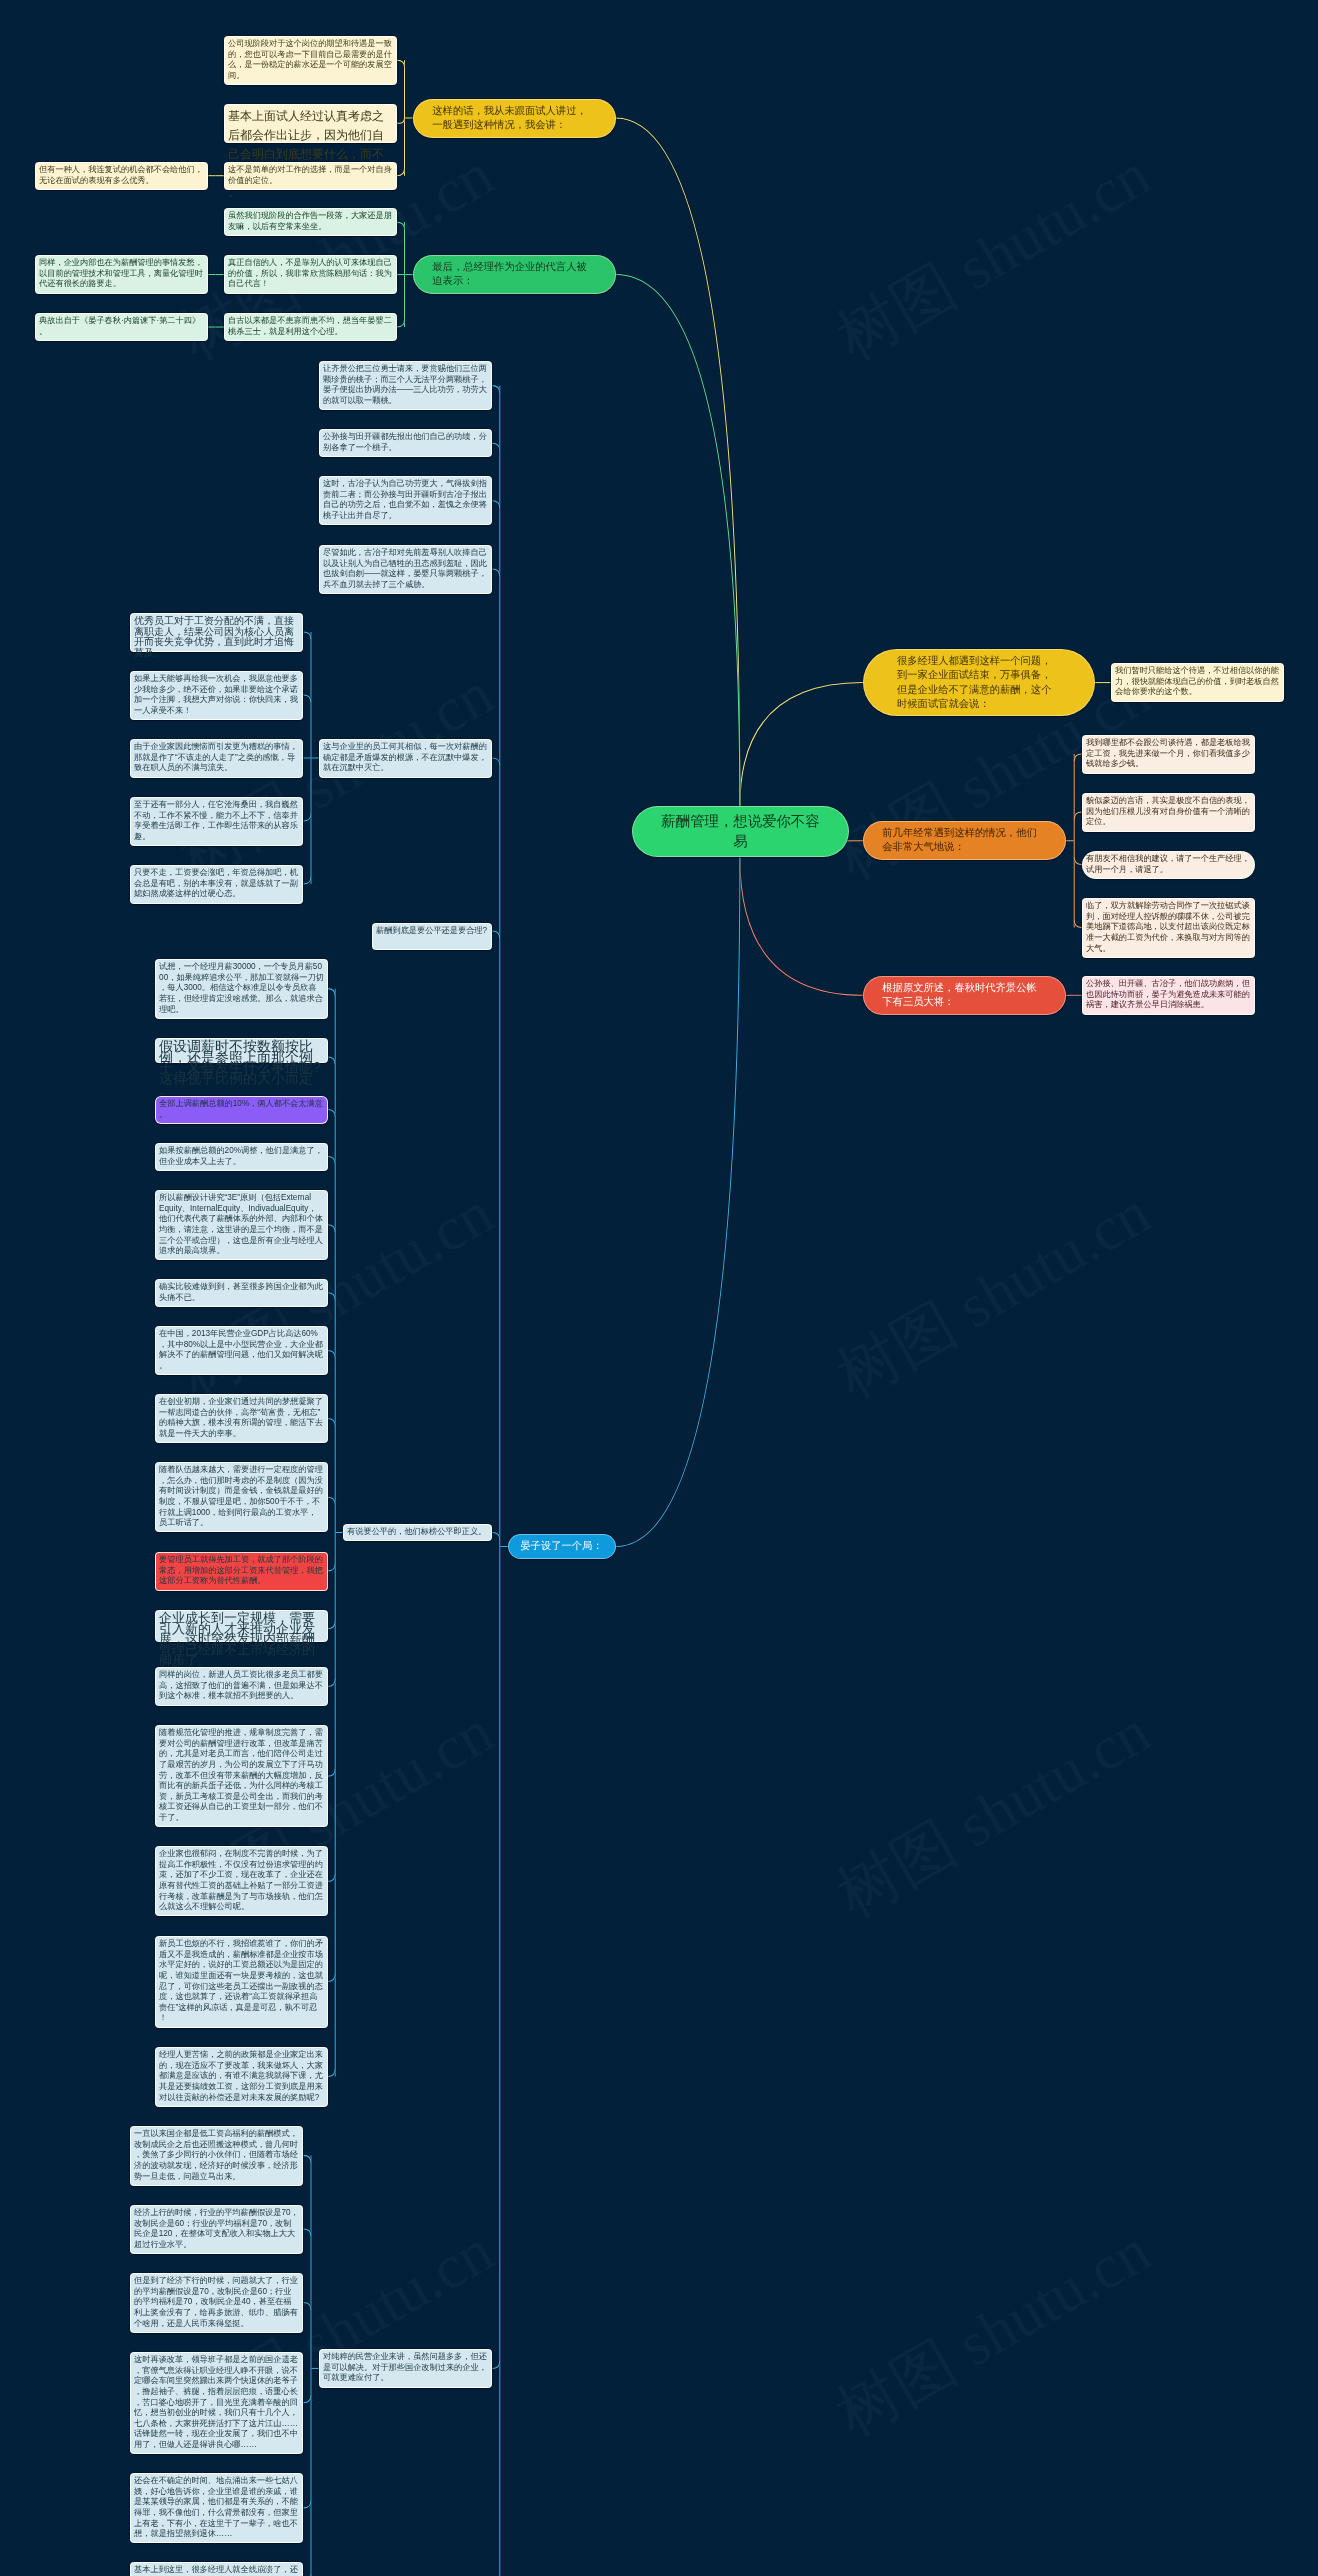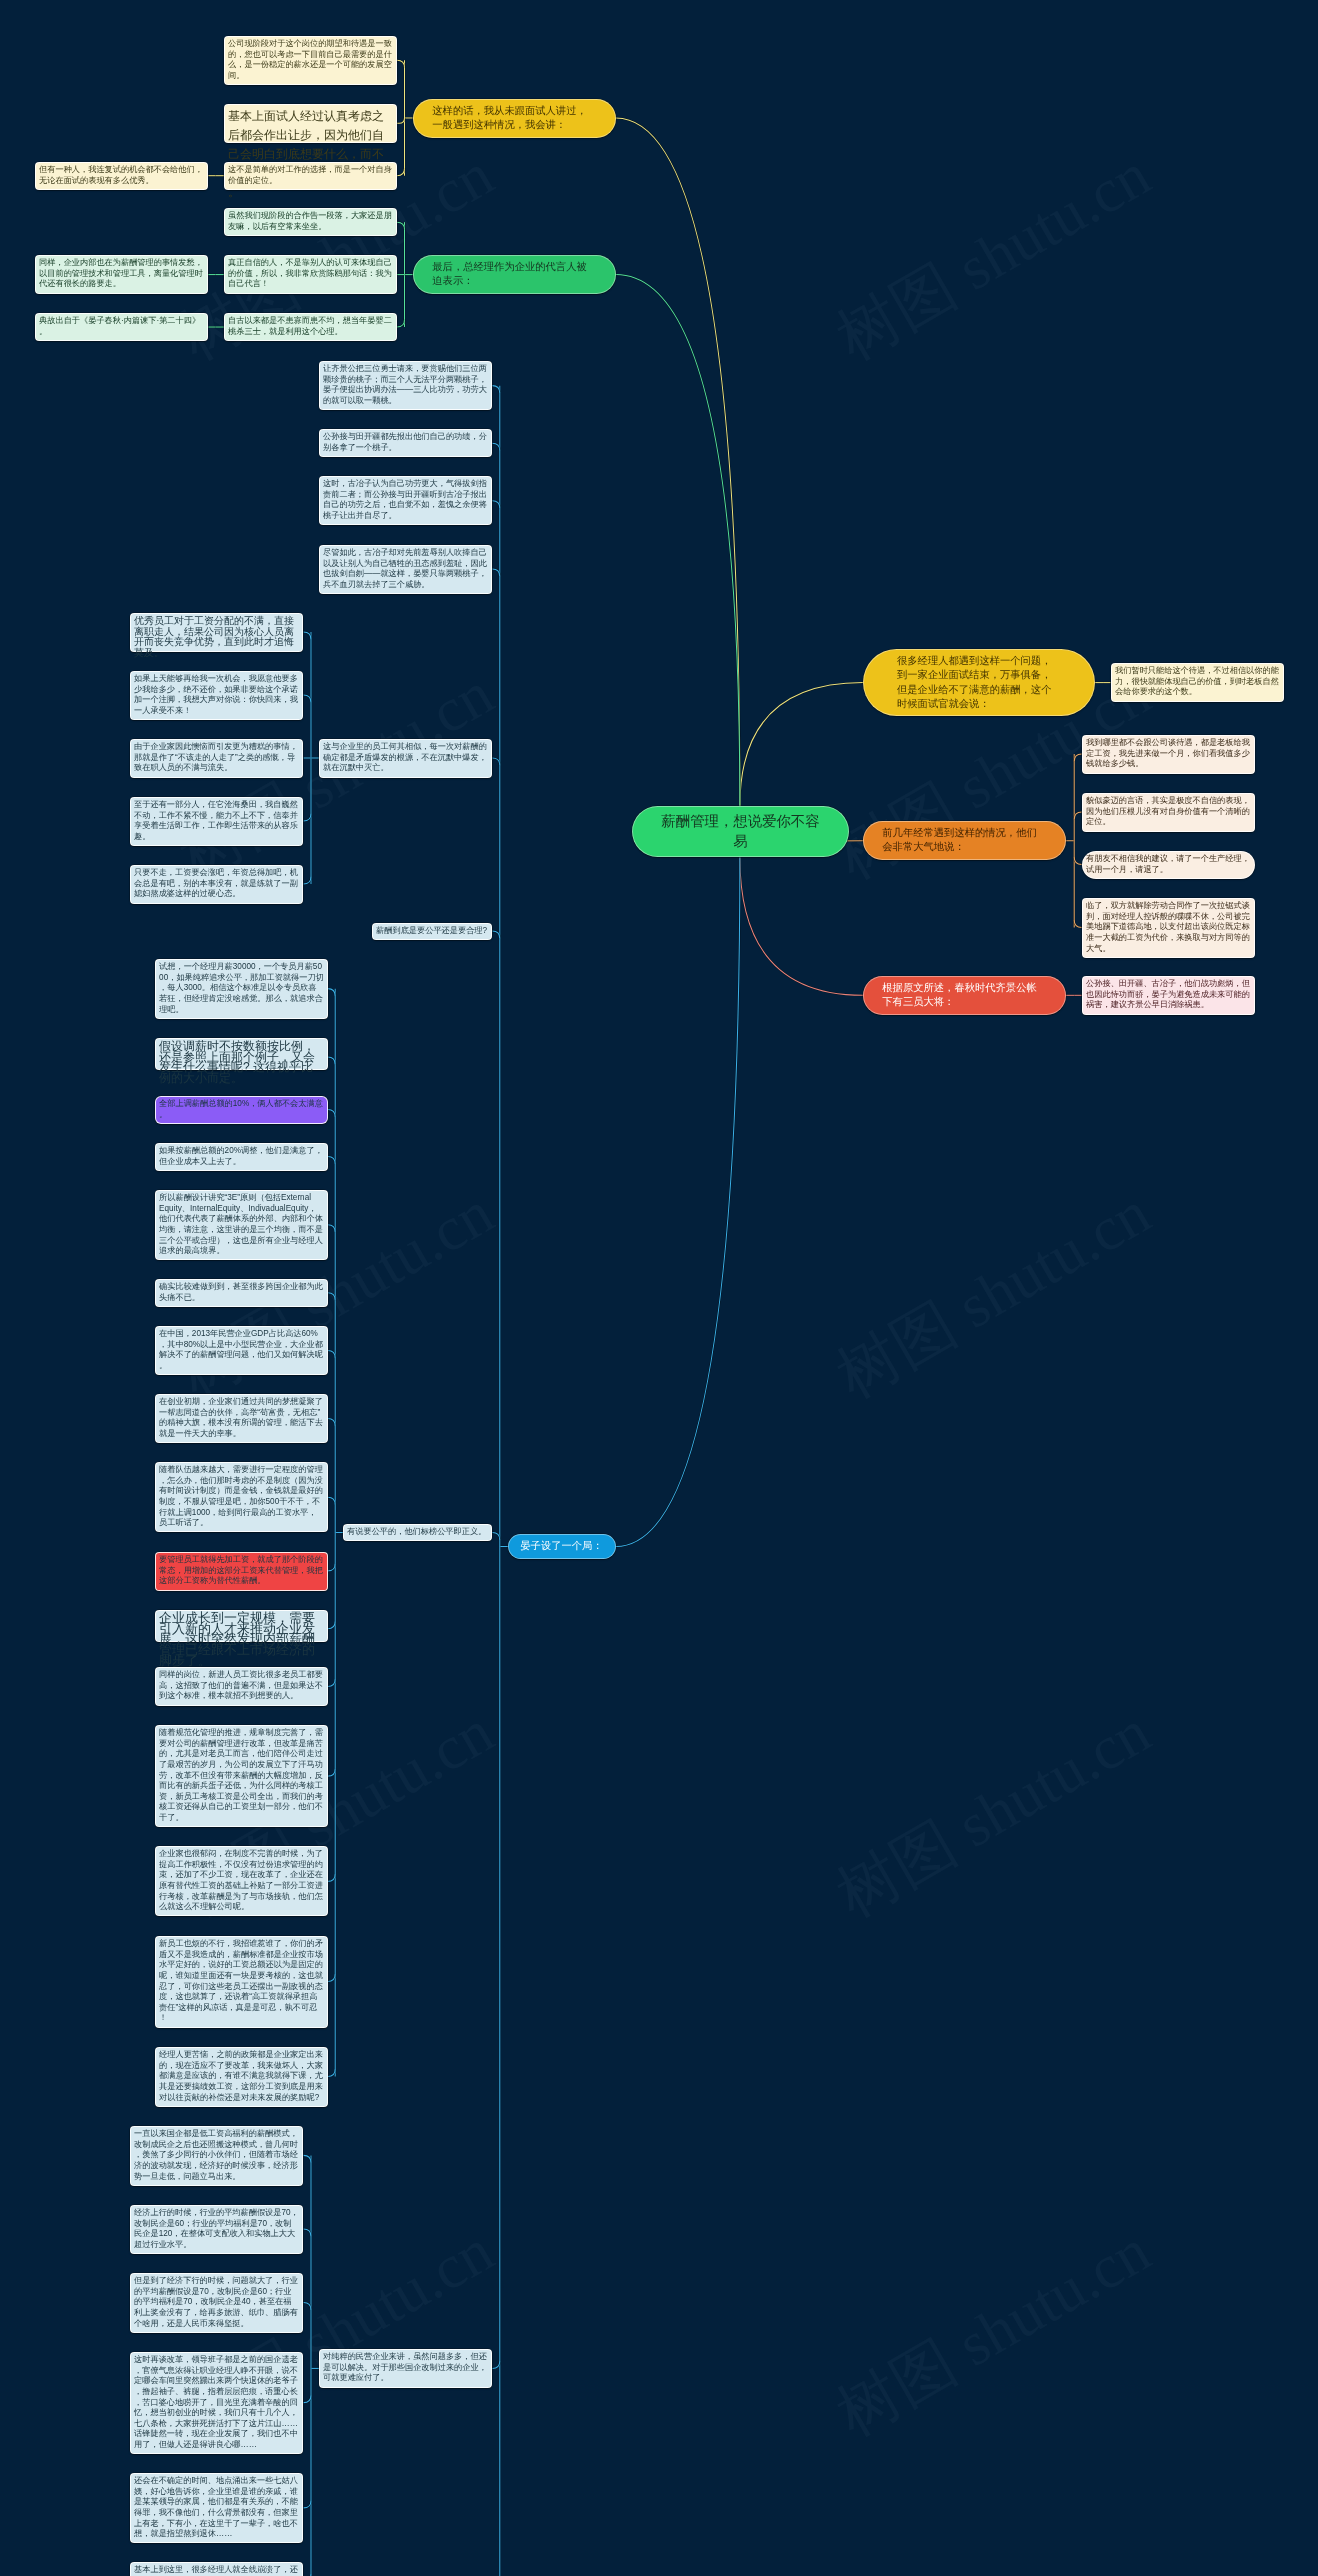--- a/index.html
+++ b/index.html
@@ -231,24 +231,24 @@
       <div class="node lx" style="left: 319px; top: 361px; width: 173px; height: 49px; background: rgb(213, 232, 240); color: rgb(27, 53, 64); border-radius: 4.1px; font-size: 8.2px; line-height: 10.6px; padding: 2.3px 3.1px;"><span>让齐景公把三位勇士请来，要赏赐他们三位两颗珍贵的桃子；而三个人无法平分两颗桃子，晏子便提出协调办法——三人比功劳，功劳大的就可以取一颗桃。</span></div>
       <div class="node lx" style="left: 319px; top: 429px; width: 173px; height: 28px; background: rgb(213, 232, 240); color: rgb(27, 53, 64); border-radius: 4.1px; font-size: 8.2px; line-height: 10.6px; padding: 2.3px 3.1px;"><span>公孙接与田开疆都先报出他们自己的功绩，分别各拿了一个桃子。</span></div>
       <div class="node lx" style="left: 319px; top: 476px; width: 173px; height: 49px; background: rgb(213, 232, 240); color: rgb(27, 53, 64); border-radius: 4.1px; font-size: 8.2px; line-height: 10.6px; padding: 2.3px 3.1px;"><span>这时，古冶子认为自己功劳更大，气得拔剑指责前二者；而公孙接与田开疆听到古冶子报出自己的功劳之后，也自觉不如，羞愧之余便将桃子让出并自尽了。</span></div>
       <div class="node lx" style="left: 319px; top: 545px; width: 173px; height: 49px; background: rgb(213, 232, 240); color: rgb(27, 53, 64); border-radius: 4.1px; font-size: 8.2px; line-height: 10.6px; padding: 2.3px 3.1px;"><span>尽管如此，古冶子却对先前羞辱别人吹捧自己以及让别人为自己牺牲的丑态感到羞耻，因此也拔剑自刎——就这样，晏婴只靠两颗桃子，兵不血刃就去掉了三个威胁。</span></div>
       <div class="node lx" style="left: 319px; top: 739px; width: 173px; height: 39px; background: rgb(213, 232, 240); color: rgb(27, 53, 64); border-radius: 4.1px; font-size: 8.2px; line-height: 10.6px; padding: 2.3px 3.1px;"><span>这与企业里的员工何其相似，每一次对薪酬的确定都是矛盾爆发的根源，不在沉默中爆发，就在沉默中灭亡。</span></div>
       <div class="node lx" style="left: 130px; top: 613px; width: 173px; height: 39px; background: rgb(213, 232, 240); color: rgb(27, 53, 64); border-radius: 4.1px; font-size: 10px; line-height: 10.6px; padding: 2.3px 3.1px;"><span>优秀员工对于工资分配的不满，直接离职走人，结果公司因为核心人员离开而丧失竞争优势，直到此时才追悔莫及。</span></div>
       <div class="node lx" style="left: 130px; top: 671px; width: 173px; height: 49px; background: rgb(213, 232, 240); color: rgb(27, 53, 64); border-radius: 4.1px; font-size: 8.2px; line-height: 10.6px; padding: 2.3px 3.1px;"><span>如果上天能够再给我一次机会，我愿意他要多少我给多少，绝不还价，如果非要给这个承诺加一个注脚，我想大声对你说：你快回来，我一人承受不来！</span></div>
       <div class="node lx" style="left: 130px; top: 739px; width: 173px; height: 39px; background: rgb(213, 232, 240); color: rgb(27, 53, 64); border-radius: 4.1px; font-size: 8.2px; line-height: 10.6px; padding: 2.3px 3.1px;"><span>由于企业家因此懊恼而引发更为糟糕的事情，那就是作了“不该走的人走了”之类的感慨，导致在职人员的不满与流失。</span></div>
       <div class="node lx" style="left: 130px; top: 797px; width: 173px; height: 49px; background: rgb(213, 232, 240); color: rgb(27, 53, 64); border-radius: 4.1px; font-size: 8.2px; line-height: 10.6px; padding: 2.3px 3.1px;"><span>至于还有一部分人，任它沧海桑田，我自巍然不动，工作不紧不慢，能力不上不下，信奉并享受着生活即工作，工作即生活带来的从容乐趣。</span></div>
       <div class="node lx" style="left: 130px; top: 865px; width: 173px; height: 39px; background: rgb(213, 232, 240); color: rgb(27, 53, 64); border-radius: 4.1px; font-size: 8.2px; line-height: 10.6px; padding: 2.3px 3.1px;"><span>只要不走，工资要会涨吧，年资总得加吧，机会总是有吧，别的本事没有，就是练就了一副媳妇熬成婆这样的过硬心态。</span></div>
-      <div class="node lx" style="left: 372px; top: 923px; width: 120px; height: 17px; background: rgb(213, 232, 240); color: rgb(27, 53, 64); border-radius: 4.1px; font-size: 8.2px; line-height: 10.6px; padding: 2.3px 3.1px;"><span>薪酬到底是要公平还是要合理?</span></div>
+      <div class="node lx" style="left: 372px; top: 923px; width: 120px; height: 27px; background: rgb(213, 232, 240); color: rgb(27, 53, 64); border-radius: 4.1px; font-size: 8.2px; line-height: 10.6px; padding: 2.3px 3.1px;"><span>薪酬到底是要公平还是要合理?</span></div>
       <div class="node lx" style="left: 343px; top: 1524px; width: 149px; height: 17px; background: rgb(213, 232, 240); color: rgb(27, 53, 64); border-radius: 4.1px; font-size: 8.2px; line-height: 10.6px; padding: 2.3px 3.1px;"><span>有说要公平的，他们标榜公平即正义。</span></div>
       <div class="node lx" style="left: 155px; top: 959px; width: 173px; height: 60px; background: rgb(213, 232, 240); color: rgb(27, 53, 64); border-radius: 4.1px; font-size: 8.2px; line-height: 10.6px; padding: 2.3px 3.1px;"><span>试想，一个经理月薪30000，一个专员月薪5000，如果纯粹追求公平，那加工资就得一刀切，每人3000。相信这个标准足以令专员欣喜若狂，但经理肯定没啥感觉。那么，就追求合理吧。</span></div>
-      <div class="node lx" style="left: 155px; top: 1038px; width: 173px; height: 32px; background: rgb(213, 232, 240); color: rgb(27, 53, 64); border-radius: 4.1px; font-size: 12px; line-height: 10.6px; padding: 2.3px 3.1px;"><span>假设调薪时不按数额按比例，还是参照上面那个例子，又会发生什么事情呢? 这得视乎比例的大小而定。</span></div>
+      <div class="node lx" style="left: 155px; top: 1038px; width: 173px; height: 25px; background: rgb(213, 232, 240); color: rgb(27, 53, 64); border-radius: 4.1px; font-size: 14px; line-height: 10.6px; padding: 2.3px 3.1px;"><span>假设调薪时不按数额按比例，还是参照上面那个例子，又会发生什么事情呢? 这得视乎比例的大小而定。</span></div>
       <div class="node lx" style="left: 155px; top: 1096px; width: 173px; height: 28px; background: #8b5cf6; color: rgb(27, 53, 64); border-radius: 6px; font-size: 8.2px; line-height: 10.6px; padding: 2.3px 3.1px;"><span>全部上调薪酬总额的10%，俩人都不会太满意。</span></div>
       <div class="node lx" style="left: 155px; top: 1143px; width: 173px; height: 28px; background: rgb(213, 232, 240); color: rgb(27, 53, 64); border-radius: 4.1px; font-size: 8.2px; line-height: 10.6px; padding: 2.3px 3.1px;"><span>如果按薪酬总额的20%调整，他们是满意了，但企业成本又上去了。</span></div>
       <div class="node lx" style="left: 155px; top: 1190px; width: 173px; height: 70px; background: rgb(213, 232, 240); color: rgb(27, 53, 64); border-radius: 4.1px; font-size: 8.2px; line-height: 10.6px; padding: 2.3px 3.1px;"><span>所以薪酬设计讲究“3E”原则（包括<i style="font-style: normal; white-space: nowrap;">External</i> <i style="font-style: normal; white-space: nowrap;">Equity</i>、<i style="font-style: normal; white-space: nowrap;">InternalEquity</i>、<i style="font-style: normal; white-space: nowrap;">IndivadualEquity</i>，他们代表代表了薪酬体系的外部、内部和个体均衡，请注意，这里讲的是三个均衡，而不是三个公平或合理），这也是所有企业与经理人追求的最高境界。</span></div>
       <div class="node lx" style="left: 155px; top: 1279px; width: 173px; height: 28px; background: rgb(213, 232, 240); color: rgb(27, 53, 64); border-radius: 4.1px; font-size: 8.2px; line-height: 10.6px; padding: 2.3px 3.1px;"><span>确实比较难做到到，甚至很多跨国企业都为此头痛不已。</span></div>
       <div class="node lx" style="left: 155px; top: 1326px; width: 173px; height: 49px; background: rgb(213, 232, 240); color: rgb(27, 53, 64); border-radius: 4.1px; font-size: 8.2px; line-height: 10.6px; padding: 2.3px 3.1px;"><span>在中国，2013年民营企业<i style="font-style: normal; white-space: nowrap;">GDP</i>占比高达60%，其中80%以上是中小型民营企业，大企业都解决不了的薪酬管理问题，他们又如何解决呢。</span></div>
       <div class="node lx" style="left: 155px; top: 1394px; width: 173px; height: 49px; background: rgb(213, 232, 240); color: rgb(27, 53, 64); border-radius: 4.1px; font-size: 8.2px; line-height: 10.6px; padding: 2.3px 3.1px;"><span>在创业初期，企业家们通过共同的梦想凝聚了一帮志同道合的伙伴，高举“苟富贵，无相忘”的精神大旗，根本没有所谓的管理，能活下去就是一件天大的幸事。</span></div>
       <div class="node lx" style="left: 155px; top: 1462px; width: 173px; height: 70px; background: rgb(213, 232, 240); color: rgb(27, 53, 64); border-radius: 4.1px; font-size: 8.2px; line-height: 10.6px; padding: 2.3px 3.1px;"><span>随着队伍越来越大，需要进行一定程度的管理，怎么办，他们那时考虑的不是制度（因为没有时间设计制度）而是金钱，金钱就是最好的制度，不服从管理是吧，加你500干不干，不行就上调1000，给到同行最高的工资水平，员工听话了。</span></div>
       <div class="node lx" style="left: 155px; top: 1552px; width: 173px; height: 39px; background: #ef4444; color: rgb(27, 53, 64); border-radius: 4.1px; font-size: 8.2px; line-height: 10.6px; padding: 2.3px 3.1px;"><span>要管理员工就得先加工资，就成了那个阶段的常态，用增加的这部分工资来代替管理，我把这部分工资称为替代性薪酬。</span></div>
       <div class="node lx" style="left: 155px; top: 1610px; width: 173px; height: 32px; background: rgb(213, 232, 240); color: rgb(27, 53, 64); border-radius: 4.1px; font-size: 13px; line-height: 10.6px; padding: 2.3px 3.1px;"><span>企业成长到一定规模，需要引入新的人才来推动企业发展，这时突然发现内部薪酬管理已经跟不上市场经济的脚步了。</span></div>
       <div class="node lx" style="left: 155px; top: 1667px; width: 173px; height: 39px; background: rgb(213, 232, 240); color: rgb(27, 53, 64); border-radius: 4.1px; font-size: 8.2px; line-height: 10.6px; padding: 2.3px 3.1px;"><span>同样的岗位，新进人员工资比很多老员工都要高，这招致了他们的普遍不满，但是如果达不到这个标准，根本就招不到想要的人。</span></div>

